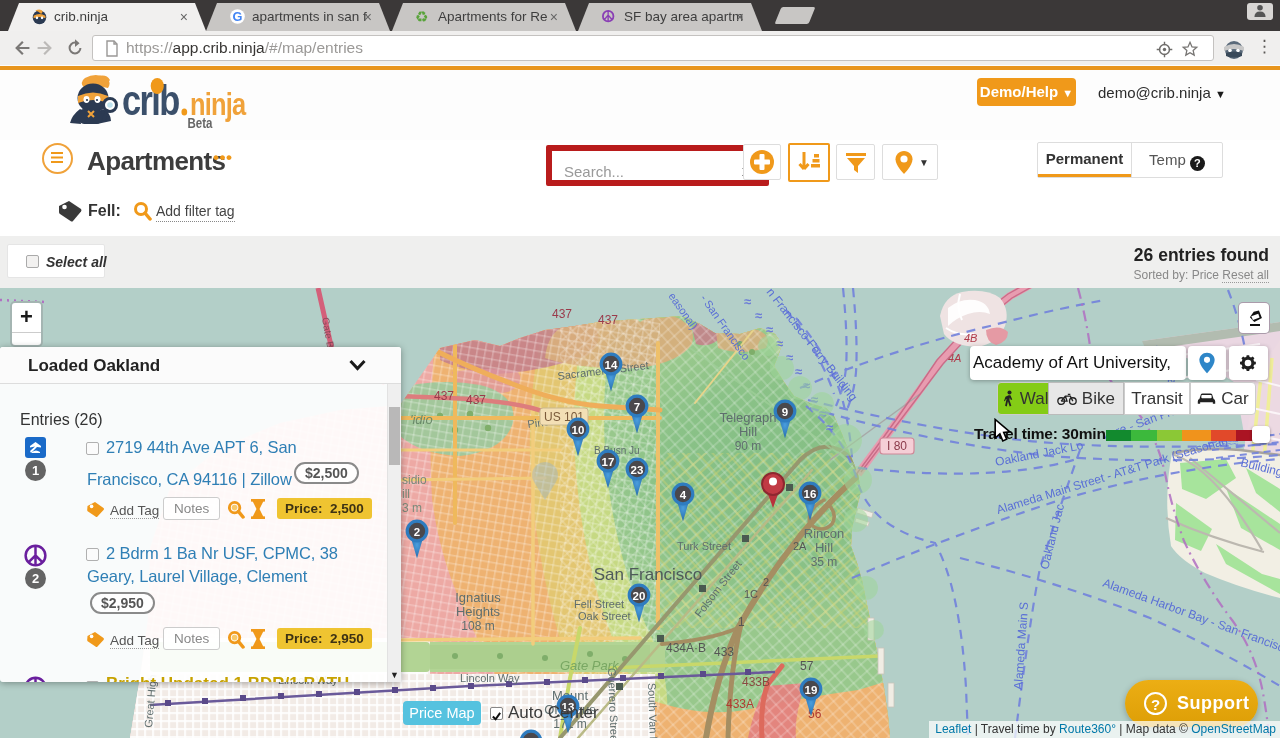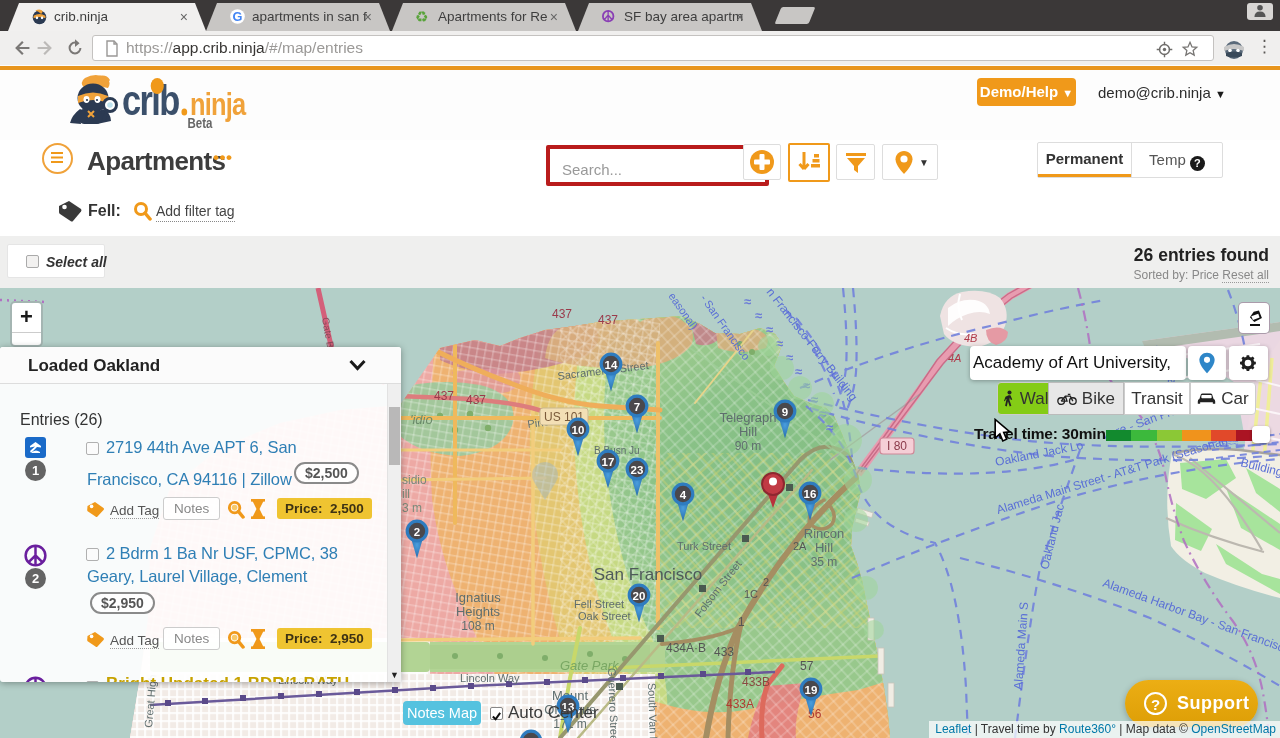--- a/index.html
+++ b/index.html
@@ -21,21 +21,21 @@
 #oline { position:absolute; top:66px; left:0; width:1280px; height:4px; background:#e8951d; }
 
 #apphead { position:absolute; top:70px; left:0; width:1280px; height:70px; background:#fdfdfd; }
 #demohelp { position:absolute; left:977px; top:8px; width:99px; height:28px; background:#f0991a; border-radius:4px; color:#fff; font-weight:bold; font-size:15px; text-align:center; line-height:28px; }
 #acct { position:absolute; left:1098px; top:14px; font-size:15px; color:#2c2c2c; }
 
 #ctrl { position:absolute; top:140px; left:0; width:1280px; height:58px; background:#fff; }
 #circlemenu { position:absolute; left:42px; top:3px; width:31px; height:31px; border:2.5px solid #f0a23a; border-radius:50%; background:#fff; }
 #appname { position:absolute; left:87px; top:6px; font-size:26px; letter-spacing:-0.6px; font-weight:bold; color:#3d3d3d; }
 #dots3 { position:absolute; left:213px; top:8px; color:#f0991a; font-weight:bold; font-size:17px; letter-spacing:0.5px; }
-#searchbox { position:absolute; left:546px; top:5px; width:223px; height:41px; border:4px solid #b91c1c; border-radius:2px; background:#fff; }
+#searchbox { position:absolute; left:546px; top:5px; width:223px; height:41px; border:6px solid #b91c1c; border-radius:2px; background:#fff; }
 #searchbox .ph { position:absolute; left:12px; top:12px; color:#999; font-size:15px; }
 #searchbox .x { position:absolute; right:14px; top:12px; color:#333; font-size:14px; }
 .tbtn { position:absolute; top:4px; height:36px; background:#fff; border:1px solid #ddd; border-radius:2px; }
 #permtab { position:absolute; left:1037px; top:2px; width:186px; height:36px; border:1px solid #ddd; background:#fff; border-radius:2px; }
 
 #tagsrow { position:absolute; top:198px; left:0; width:1280px; height:38px; background:#fff; }
 
 #graybar { position:absolute; top:236px; left:0; width:1280px; height:52px; background:#efefee; }
 #selcard { position:absolute; left:7px; top:8px; width:98px; height:34px; background:#fff; border:1px solid #e5e5e5; border-radius:2px;font-style:italic; }
 
@@ -748,21 +748,21 @@
           </svg>
     <div class="cbx" style="left:86px;top:297px;"></div>
     <div style="position:absolute;left:106px;top:290px;width:280px;font-size:17px;font-weight:bold;color:#c7a200;">Bright Updated 1 BDR/1 BATH</div>
   </div>
   <div id="sbar">
           <div id="sthumb"></div>
           <div style="position:absolute;left:2px;bottom:2px;font-size:9px;color:#222;">▼</div>
         </div>
 </div>
 
-<div style="position:absolute;left:403px;top:413px;width:78px;height:24px;background:#55c2df;border-radius:4px;color:#fff;font-size:14.5px;text-align:center;line-height:24px;">Notes Map</div>
+<div style="position:absolute;left:403px;top:413px;width:78px;height:24px;background:#55c2df;border-radius:4px;color:#fff;font-size:14.5px;text-align:center;line-height:24px;">Price Map</div>
 <div style="position:absolute;left:490px;top:419px;width:13px;height:13px;background:#fff;border:1px solid #888;border-radius:2px;"><svg viewBox="0 0 12 12" style="width:11px;height:11px;">
           <path d="M2 6 L5 9 10 2" stroke="#111" stroke-width="2.2" fill="none"></path>
         </svg></div>
 <div style="position:absolute;left:508px;top:415px;font-size:17px;color:#3a3a3a;">Auto Center</div>
 
 <div style="position:absolute;left:1125px;top:392px;width:133px;height:47px;background:linear-gradient(#ecae14,#dd9e06);border-radius:24px;box-shadow:0 2px 6px rgba(0,0,0,.25);">
   <div style="position:absolute;left:19px;top:12px;width:23px;height:23px;border:2.2px solid #fff;border-radius:50%;color:#fff;font-size:15px;font-weight:bold;text-align:center;line-height:22px;">?</div>
   <div style="position:absolute;left:52px;top:13px;color:#fff;font-size:18px;font-weight:bold;letter-spacing:.5px;">Support</div>
 </div>
 

